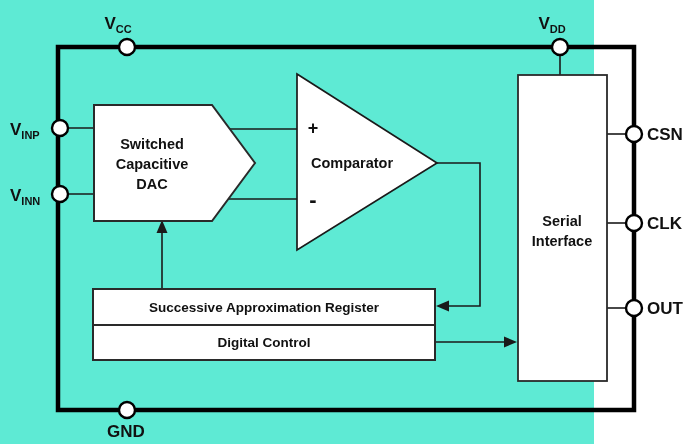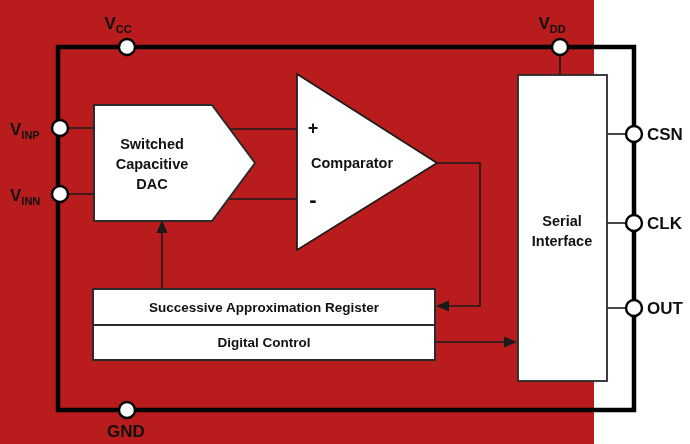--- a/index.html
+++ b/index.html
@@ -4,21 +4,21 @@
 <style>
   html, body {
     margin: 0;
     padding: 0;
     background: #ffffff;
   }
   .stage {
     position: relative;
     width: 594px;
     height: 444px;
-    background: #b91c1c;
+    background: #5eead4;
     font-family: "Liberation Sans", sans-serif;
   }
   svg text {
     font-family: "Liberation Sans", "DejaVu Sans", sans-serif;
     font-weight: bold;
     fill: #111111;
   }
   .pin-label   { font-size: 17px; }
   .pin-sub     { font-size: 11px; }
   .block-label { font-size: 14.5px; }

